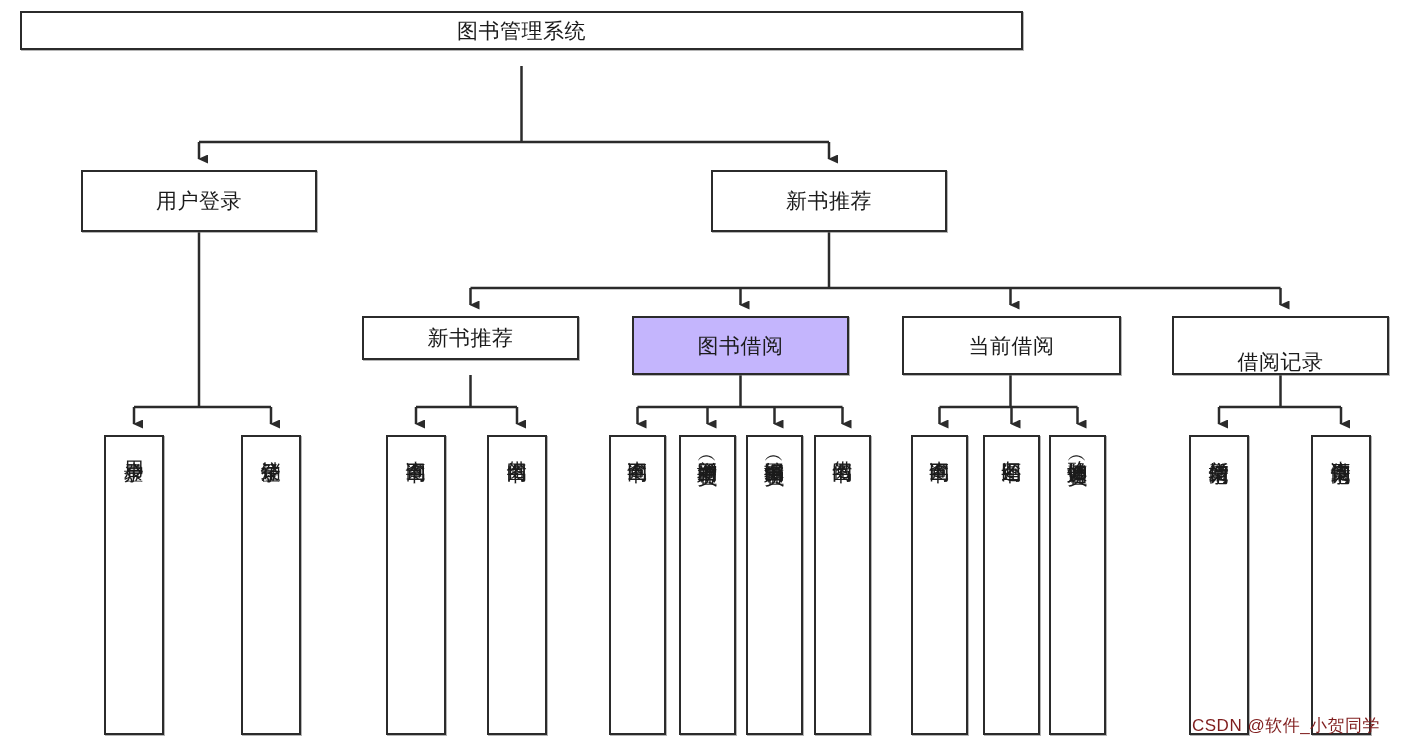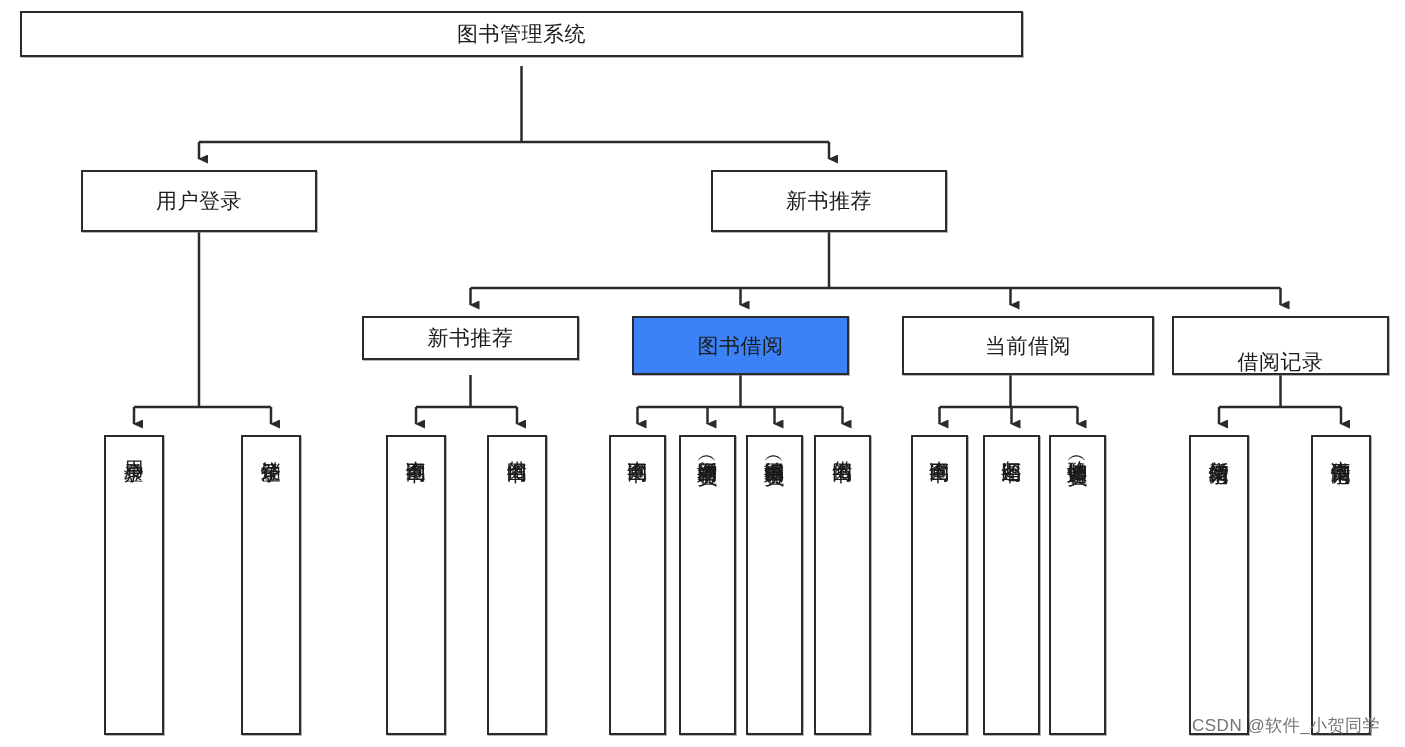--- a/index.html
+++ b/index.html
@@ -50,21 +50,21 @@
   }
   .node.vertical .node-label {
     writing-mode: vertical-rl;
     text-orientation: upright;
     font-size: 20px;
     line-height: 1.22;
     letter-spacing: 1px;
   }
   .watermark {
     position: absolute;
-    color: #737373;
+    color: #7f1d1d;
     font-size: 17px;
     letter-spacing: 0.5px;
     white-space: nowrap;
     pointer-events: none;
   }
 </style>
 </head>
 <body>
 
 <div id="diagram-root">
@@ -105,36 +105,36 @@
         <path d="M1011.5,407 L1011.5,424" marker-end="url(#arrowhead)"></path>
         <path d="M1077.5,407 L1077.5,424" marker-end="url(#arrowhead)"></path>
         <path d="M1280.5,375 L1280.5,407"></path>
         <path d="M1219,407 L1341,407"></path>
         <path d="M1219,407 L1219,424" marker-end="url(#arrowhead)"></path>
         <path d="M1341,407 L1341,424" marker-end="url(#arrowhead)"></path>
       </g>
   </svg>
 
   <div id="node-layer">
-      <div class="node horizontal" style="left: 20px; top: 11px; width: 1003px; height: 46px; border-color: rgb(43, 43, 43); background: rgb(255, 255, 255);">
+      <div class="node horizontal" style="left: 20px; top: 11px; width: 1003px; height: 39px; border-color: rgb(43, 43, 43); background: rgb(255, 255, 255);">
         <span class="node-label" style="color: rgb(27, 27, 27);">图书管理系统</span>
       </div>
       <div class="node horizontal" style="left: 81px; top: 170px; width: 236px; height: 62px; border-color: rgb(43, 43, 43); background: rgb(255, 255, 255);">
         <span class="node-label" style="color: rgb(27, 27, 27);">用户登录</span>
       </div>
       <div class="node horizontal" style="left: 711px; top: 170px; width: 236px; height: 62px; border-color: rgb(43, 43, 43); background: rgb(255, 255, 255);">
         <span class="node-label" style="color: rgb(27, 27, 27);">新书推荐</span>
       </div>
       <div class="node horizontal" style="left: 362px; top: 316px; width: 217px; height: 44px; border-color: rgb(43, 43, 43); background: rgb(255, 255, 255);">
         <span class="node-label" style="color: rgb(27, 27, 27);">新书推荐</span>
       </div>
-      <div class="node horizontal" style="left: 632px; top: 316px; width: 217px; height: 59px; border-color: rgb(43, 43, 43); background: #3b82f6;">
+      <div class="node horizontal" style="left: 632px; top: 316px; width: 217px; height: 59px; border-color: rgb(43, 43, 43); background: #c4b5fd;">
         <span class="node-label" style="color: rgb(27, 27, 27);">图书借阅</span>
       </div>
-      <div class="node horizontal" style="left: 902px; top: 316px; width: 252px; height: 59px; border-color: rgb(43, 43, 43); background: rgb(255, 255, 255);">
+      <div class="node horizontal" style="left: 902px; top: 316px; width: 219px; height: 59px; border-color: rgb(43, 43, 43); background: rgb(255, 255, 255);">
         <span class="node-label" style="color: rgb(27, 27, 27);">当前借阅</span>
       </div>
       <div class="node horizontal" style="left: 1172px; top: 316px; width: 217px; height: 59px; border-color: rgb(43, 43, 43); background: rgb(255, 255, 255);">
         <span class="node-label" style="color: rgb(27, 27, 27); margin-top: 32px;">借阅记录</span>
       </div>
       <div class="node vertical" style="left: 104px; top: 435px; width: 60px; height: 300px; border-color: rgb(43, 43, 43); background: rgb(255, 255, 255);">
         <span class="node-label" style="color: rgb(27, 27, 27);">用户登录</span>
       </div>
       <div class="node vertical" style="left: 241px; top: 435px; width: 60px; height: 300px; border-color: rgb(43, 43, 43); background: rgb(255, 255, 255);">
         <span class="node-label" style="color: rgb(27, 27, 27);">注销登录</span>

